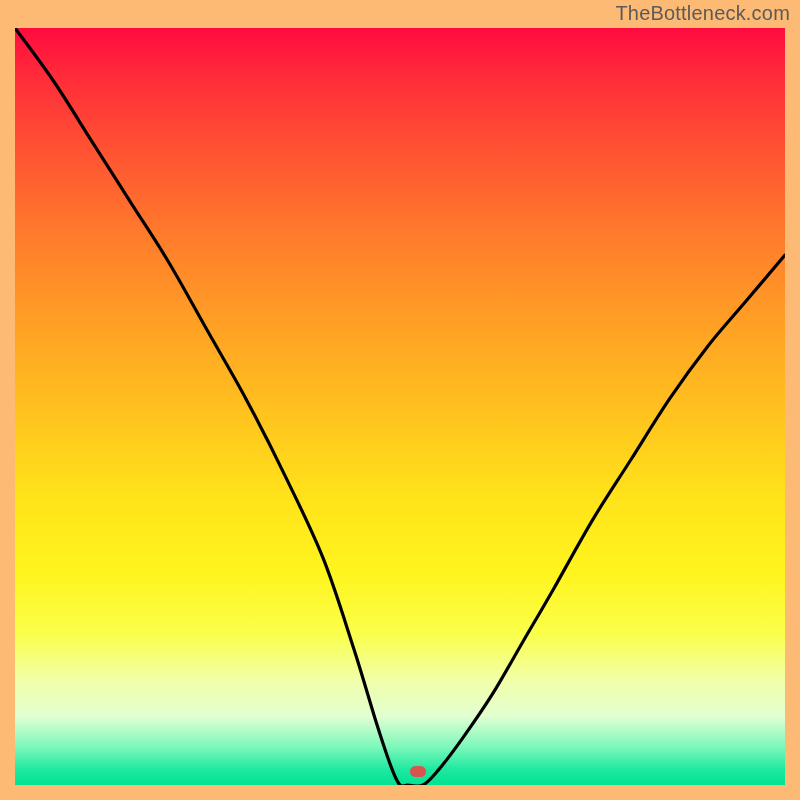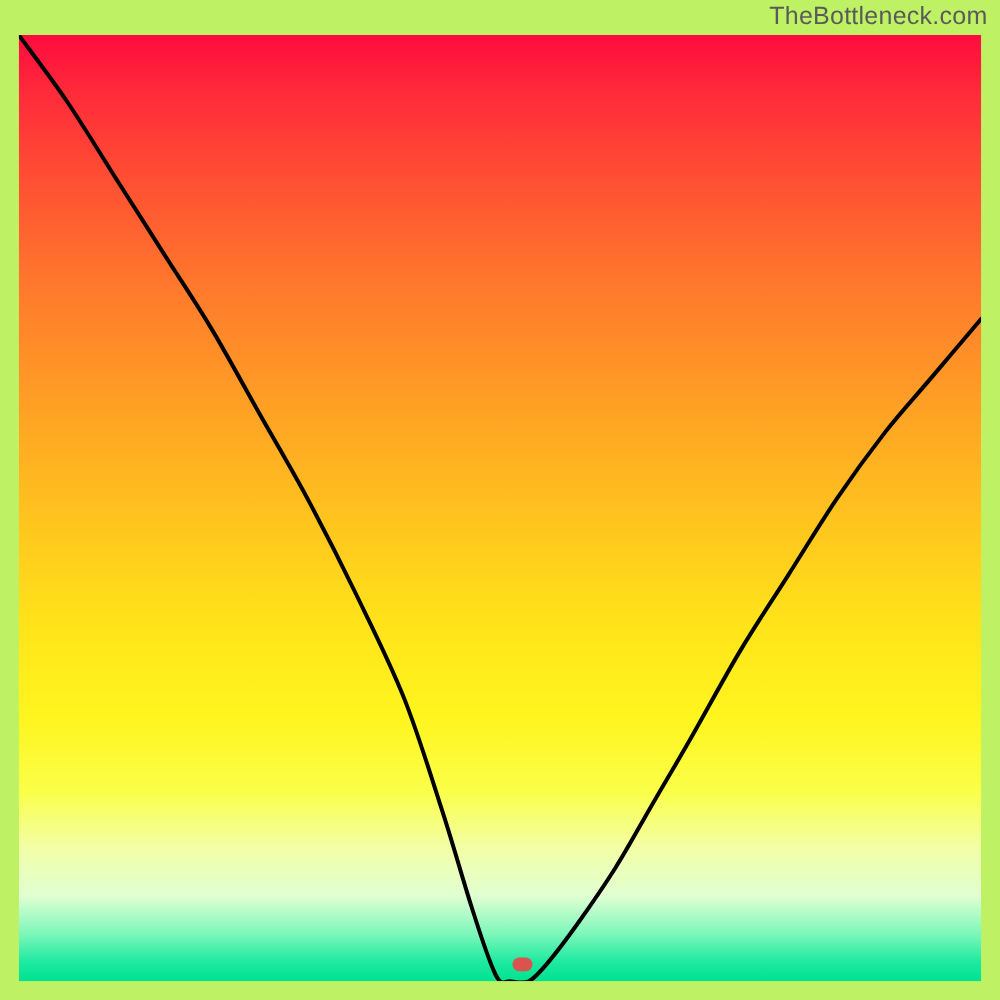--- a/index.html
+++ b/index.html
@@ -8,21 +8,21 @@
     width: 800px;
     height: 800px;
     background: #000;
     font-family: Arial, Helvetica, sans-serif;
     overflow: hidden;
   }
   .frame {
     position: relative;
     width: 800px;
     height: 800px;
-    background: #bef264;
+    background: #fdba74;
   }
   .watermark {
     position: absolute;
     top: 2px;
     right: 10px;
     color: #5a5a5a;
     font-size: 20px;
     font-weight: 500;
     letter-spacing: 0.2px;
     z-index: 20;

